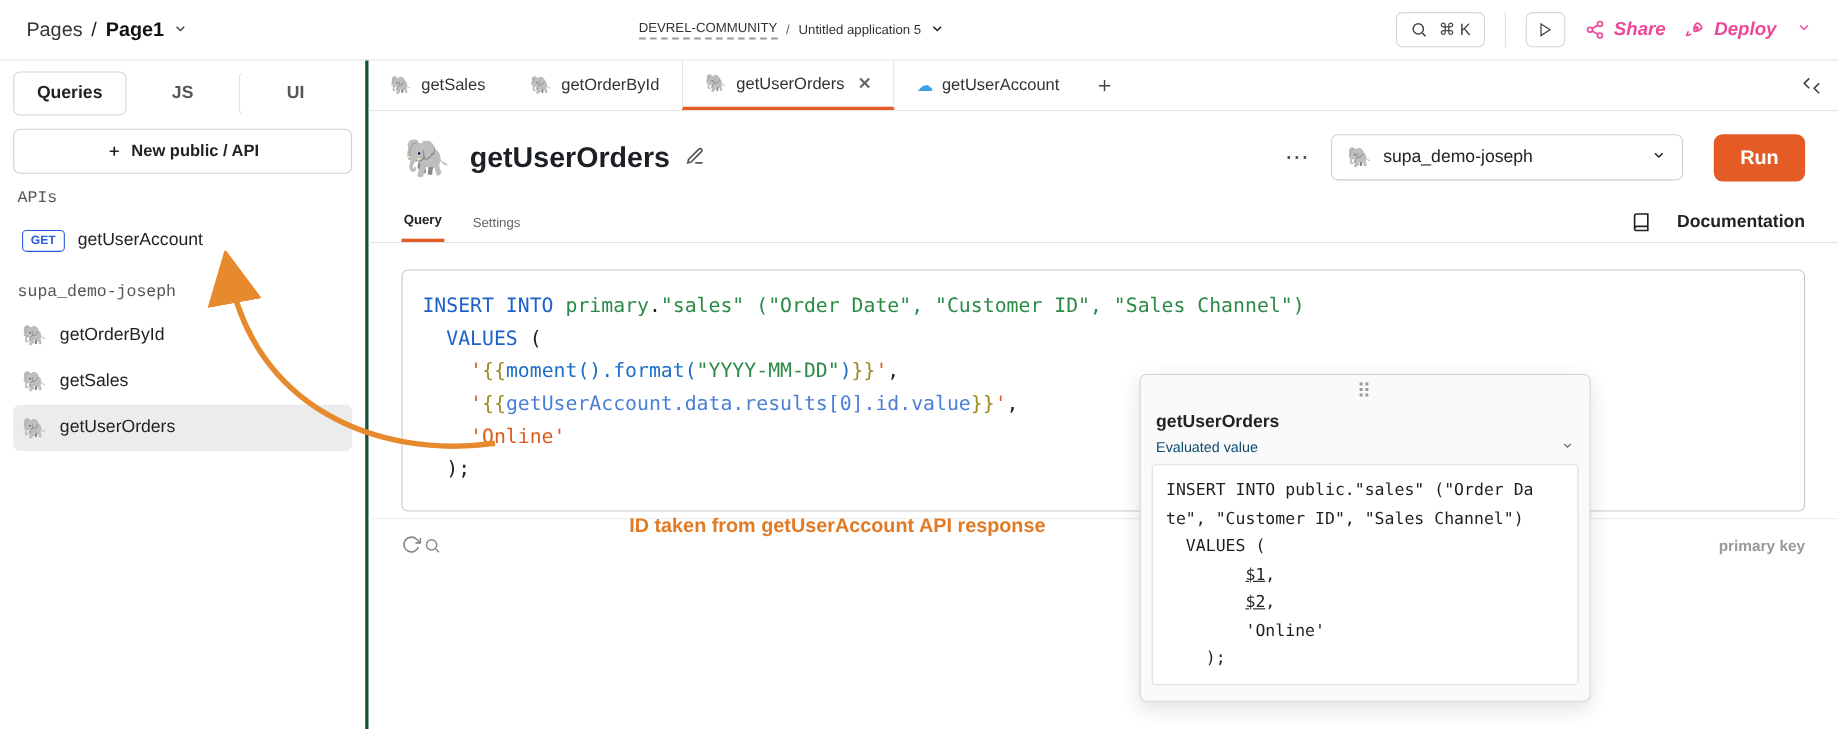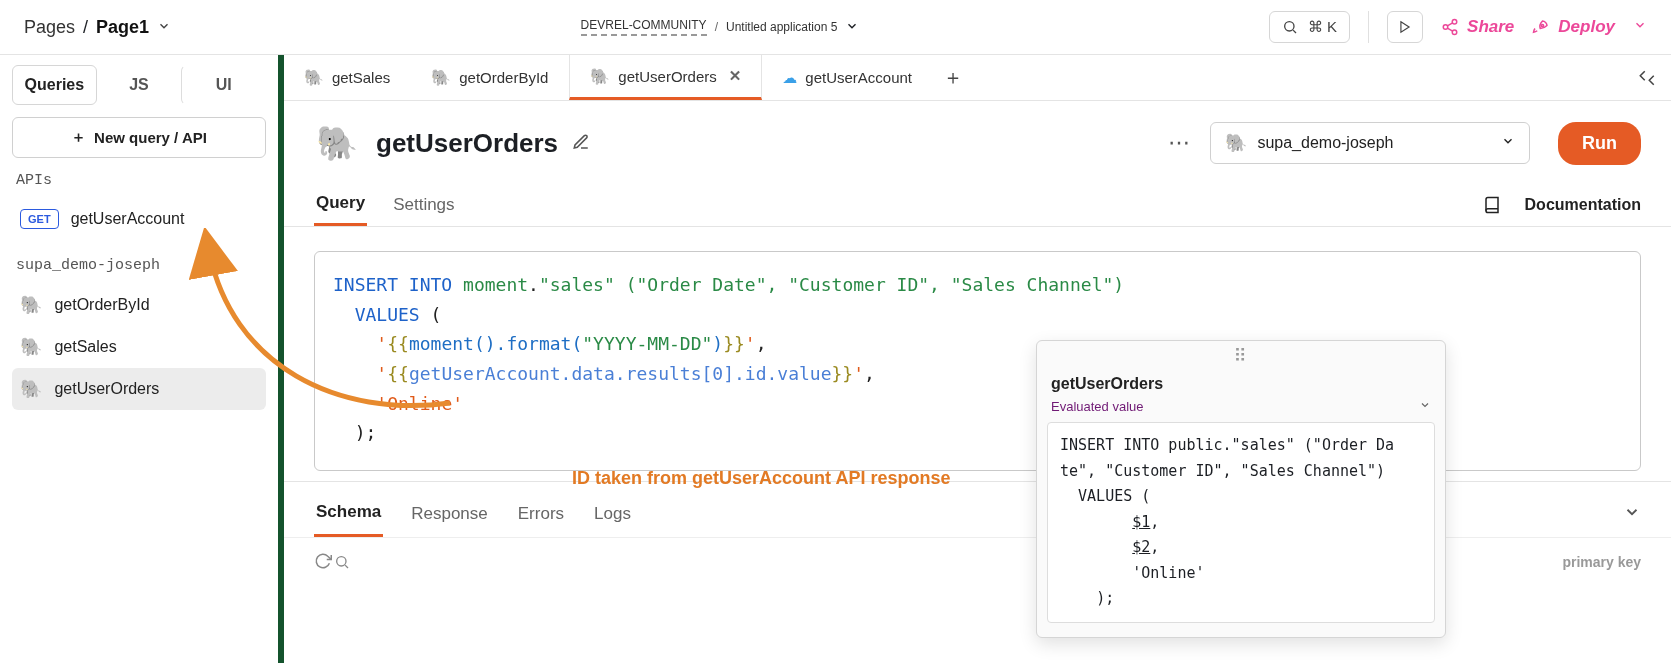--- a/index.html
+++ b/index.html
@@ -48,22 +48,22 @@
   .toplink { display:flex;align-items:center;gap:8px;font-size:17px;font-weight:600;color:#ec4899;font-style:italic; }
 
   
   .main {
     display:flex;
     height: calc(663px - 55px);
   }
 
   
   .sidebar {
-    width: 284px;
-    border-right:6px solid #14532d;
+    width: 335px;
+    border-right:3px solid #14532d;
     padding: 10px 12px;
   }
   .side-tabs {
     display:flex; gap:0; margin-bottom:12px;
   }
   .side-tab {
     flex:1; text-align:center; padding:10px 0; font-size:16px; font-weight:600;
     color:#555; border:1px solid transparent; border-radius:6px;
   }
   .side-tab.active {
@@ -128,29 +128,29 @@
   .qheader h1{ font-size:26px;font-weight:700; }
   .qheader .edit { color:#555;}
   .qheader .spacer { flex:1;}
   .qheader .more { color:#555; font-size:22px; margin-right:6px;}
   .db-select {
     border:1px solid #d0d0d0;border-radius:6px;padding:9px 14px;display:flex;align-items:center;gap:10px;
     font-size:16px;color:#222;width:320px;justify-content:space-between;
   }
   .db-select .left {display:flex;align-items:center;gap:10px;}
   .run-btn {
-    background:#e55b25;color:#fff;font-size:18px;font-weight:700;border-radius:18px;
+    background:#e55b25;color:#fff;font-size:18px;font-weight:700;border-radius:8px;
     padding:11px 24px;margin-left:14px;border:none;
   }
 
   
   .qtabs {
     display:flex;align-items:center;padding:8px 30px 0;gap:24px;border-bottom:1px solid #e4e4e4;
   }
-  .qtab { font-size:17px;color:#666;padding:10px 2px; }
+  .qtab { font-size:12px;color:#666;padding:10px 2px; }
   .qtab.active { color:#222;font-weight:600;border-bottom:3px solid #e55b25;}
   .qtabs .spacer{flex:1;}
   .doclink { display:flex;align-items:center;gap:24px;font-size:16px;font-weight:600;color:#222;}
 
   
   .editor-wrap { padding: 24px 30px 6px; }
   .editor {
     border:1px solid #c9c9c9; border-radius:6px; padding:18px;
     font-family: ui-monospace, SFMono-Regular, Menlo, monospace;
     font-size:18px; line-height:1.65; color:#222; min-height:220px;
@@ -175,21 +175,21 @@
 
   
   .popover {
     position:absolute; left:1036px; top:340px; width:410px;
     border:1px solid #d5d5d5; border-radius:6px; background:#fafafa;
     box-shadow:0 6px 18px rgba(0,0,0,.12);
     z-index:20;
   }
   .popover .drag { text-align:center; color:#999; padding:4px 0; font-size:18px; letter-spacing:2px;}
   .popover .ptitle { font-size:16px;font-weight:700;padding:4px 14px 2px;color:#222;}
-  .popover .psub { padding:4px 14px 8px;font-size:13px;color:#701a75;display:flex;justify-content:space-between;align-items:center;}
+  .popover .psub { padding:4px 14px 8px;font-size:13px;color:#0c4a6e;display:flex;justify-content:space-between;align-items:center;}
   .popover pre {
     margin:0 10px 14px; border:1px solid #ddd; border-radius:4px; background:#fff;
     padding:10px 12px; font-family: ui-monospace, Menlo, monospace; font-size:15px;
     line-height:1.7; white-space:pre-wrap;
   }
   .popover pre u { text-decoration: underline; }
 
   
   .resulttabs {
     display:flex;align-items:center;gap:26px;padding:8px 30px 0;border-top:1px solid #e4e4e4;margin-top:4px;
@@ -287,21 +287,21 @@
 
   <div class="sidebar">
     <div class="side-tabs">
       <div class="side-tab active">Queries</div>
       <div class="side-tab">JS</div>
       <div class="side-tab sep">UI</div>
     </div>
 
     <div class="newquery-btn">
       <span>＋</span>
-      <span>New query / API</span>
+      <span>New public / API</span>
     </div>
 
     <div class="side-section-label">APIs</div>
     <div class="side-item">
       <span class="get-badge">GET</span>
       <span>getUserAccount</span>
     </div>
 
     <div class="side-section-label" style="margin-top:18px">supa_demo-joseph</div>
 
@@ -382,40 +382,28 @@
           <svg width="18" height="18" viewBox="0 0 24 24" fill="none" stroke="currentColor" stroke-width="2">
               <path d="M4 19.5A2.5 2.5 0 0 1 6.5 17H20"></path>
               <path d="M6.5 2H20v20H6.5A2.5 2.5 0 0 1 4 19.5v-15A2.5 2.5 0 0 1 6.5 2z"></path>
             </svg>
         </span>
         <span>Documentation</span>
       </div>
     </div>
 
     <div class="editor-wrap">
-      <div class="editor"><span class="tok-kw">INSERT INTO</span> <span class="tok-ent">moment</span>.<span class="tok-ent">"sales"</span> <span class="tok-ent">("Order Date", "Customer ID", "Sales Channel")</span>
+      <div class="editor"><span class="tok-kw">INSERT INTO</span> <span class="tok-ent">primary</span>.<span class="tok-ent">"sales"</span> <span class="tok-ent">("Order Date", "Customer ID", "Sales Channel")</span>
   <span class="tok-kw">VALUES</span><span> (</span>
     <span class="tok-str">'</span><span class="tok-bind">{{</span><span class="tok-code">moment().format(</span><span class="tok-ent">"YYYY-MM-DD"</span><span class="tok-code">)</span><span class="tok-bind">}}</span><span class="tok-str">'</span><span>,</span>
     <span class="tok-str">'</span><span class="tok-bind">{{</span><span class="tok-inner">getUserAccount.data.results[0].id.value</span><span class="tok-bind">}}</span><span class="tok-str">'</span><span>,</span>
     <span class="tok-str">'Online'</span>
   <span>);</span></div>
     </div>
 
-    <div class="resulttabs">
-      <div class="rtab active">Schema</div>
-      <div class="rtab">Response</div>
-      <div class="rtab">Errors</div>
-      <div class="rtab">Logs</div>
-      <div class="spacer"></div>
-      <div class="chev">
-        <svg width="18" height="18" viewBox="0 0 24 24" fill="none" stroke="currentColor" stroke-width="2.4">
-            <polyline points="6 9 12 15 18 9"></polyline>
-          </svg>
-      </div>
-    </div>
 
     <div class="schema-row">
       <span class="svg-icon">
         <svg width="18" height="18" viewBox="0 0 24 24" fill="none" stroke="#888" stroke-width="2">
             <polyline points="23 4 23 10 17 10"></polyline>
             <path d="M20.49 15a9 9 0 1 1-2.12-9.36L23 10"></path>
           </svg>
       </span>
       <span class="svg-icon">
         <svg width="16" height="16" viewBox="0 0 24 24" fill="none" stroke="#888" stroke-width="2">

